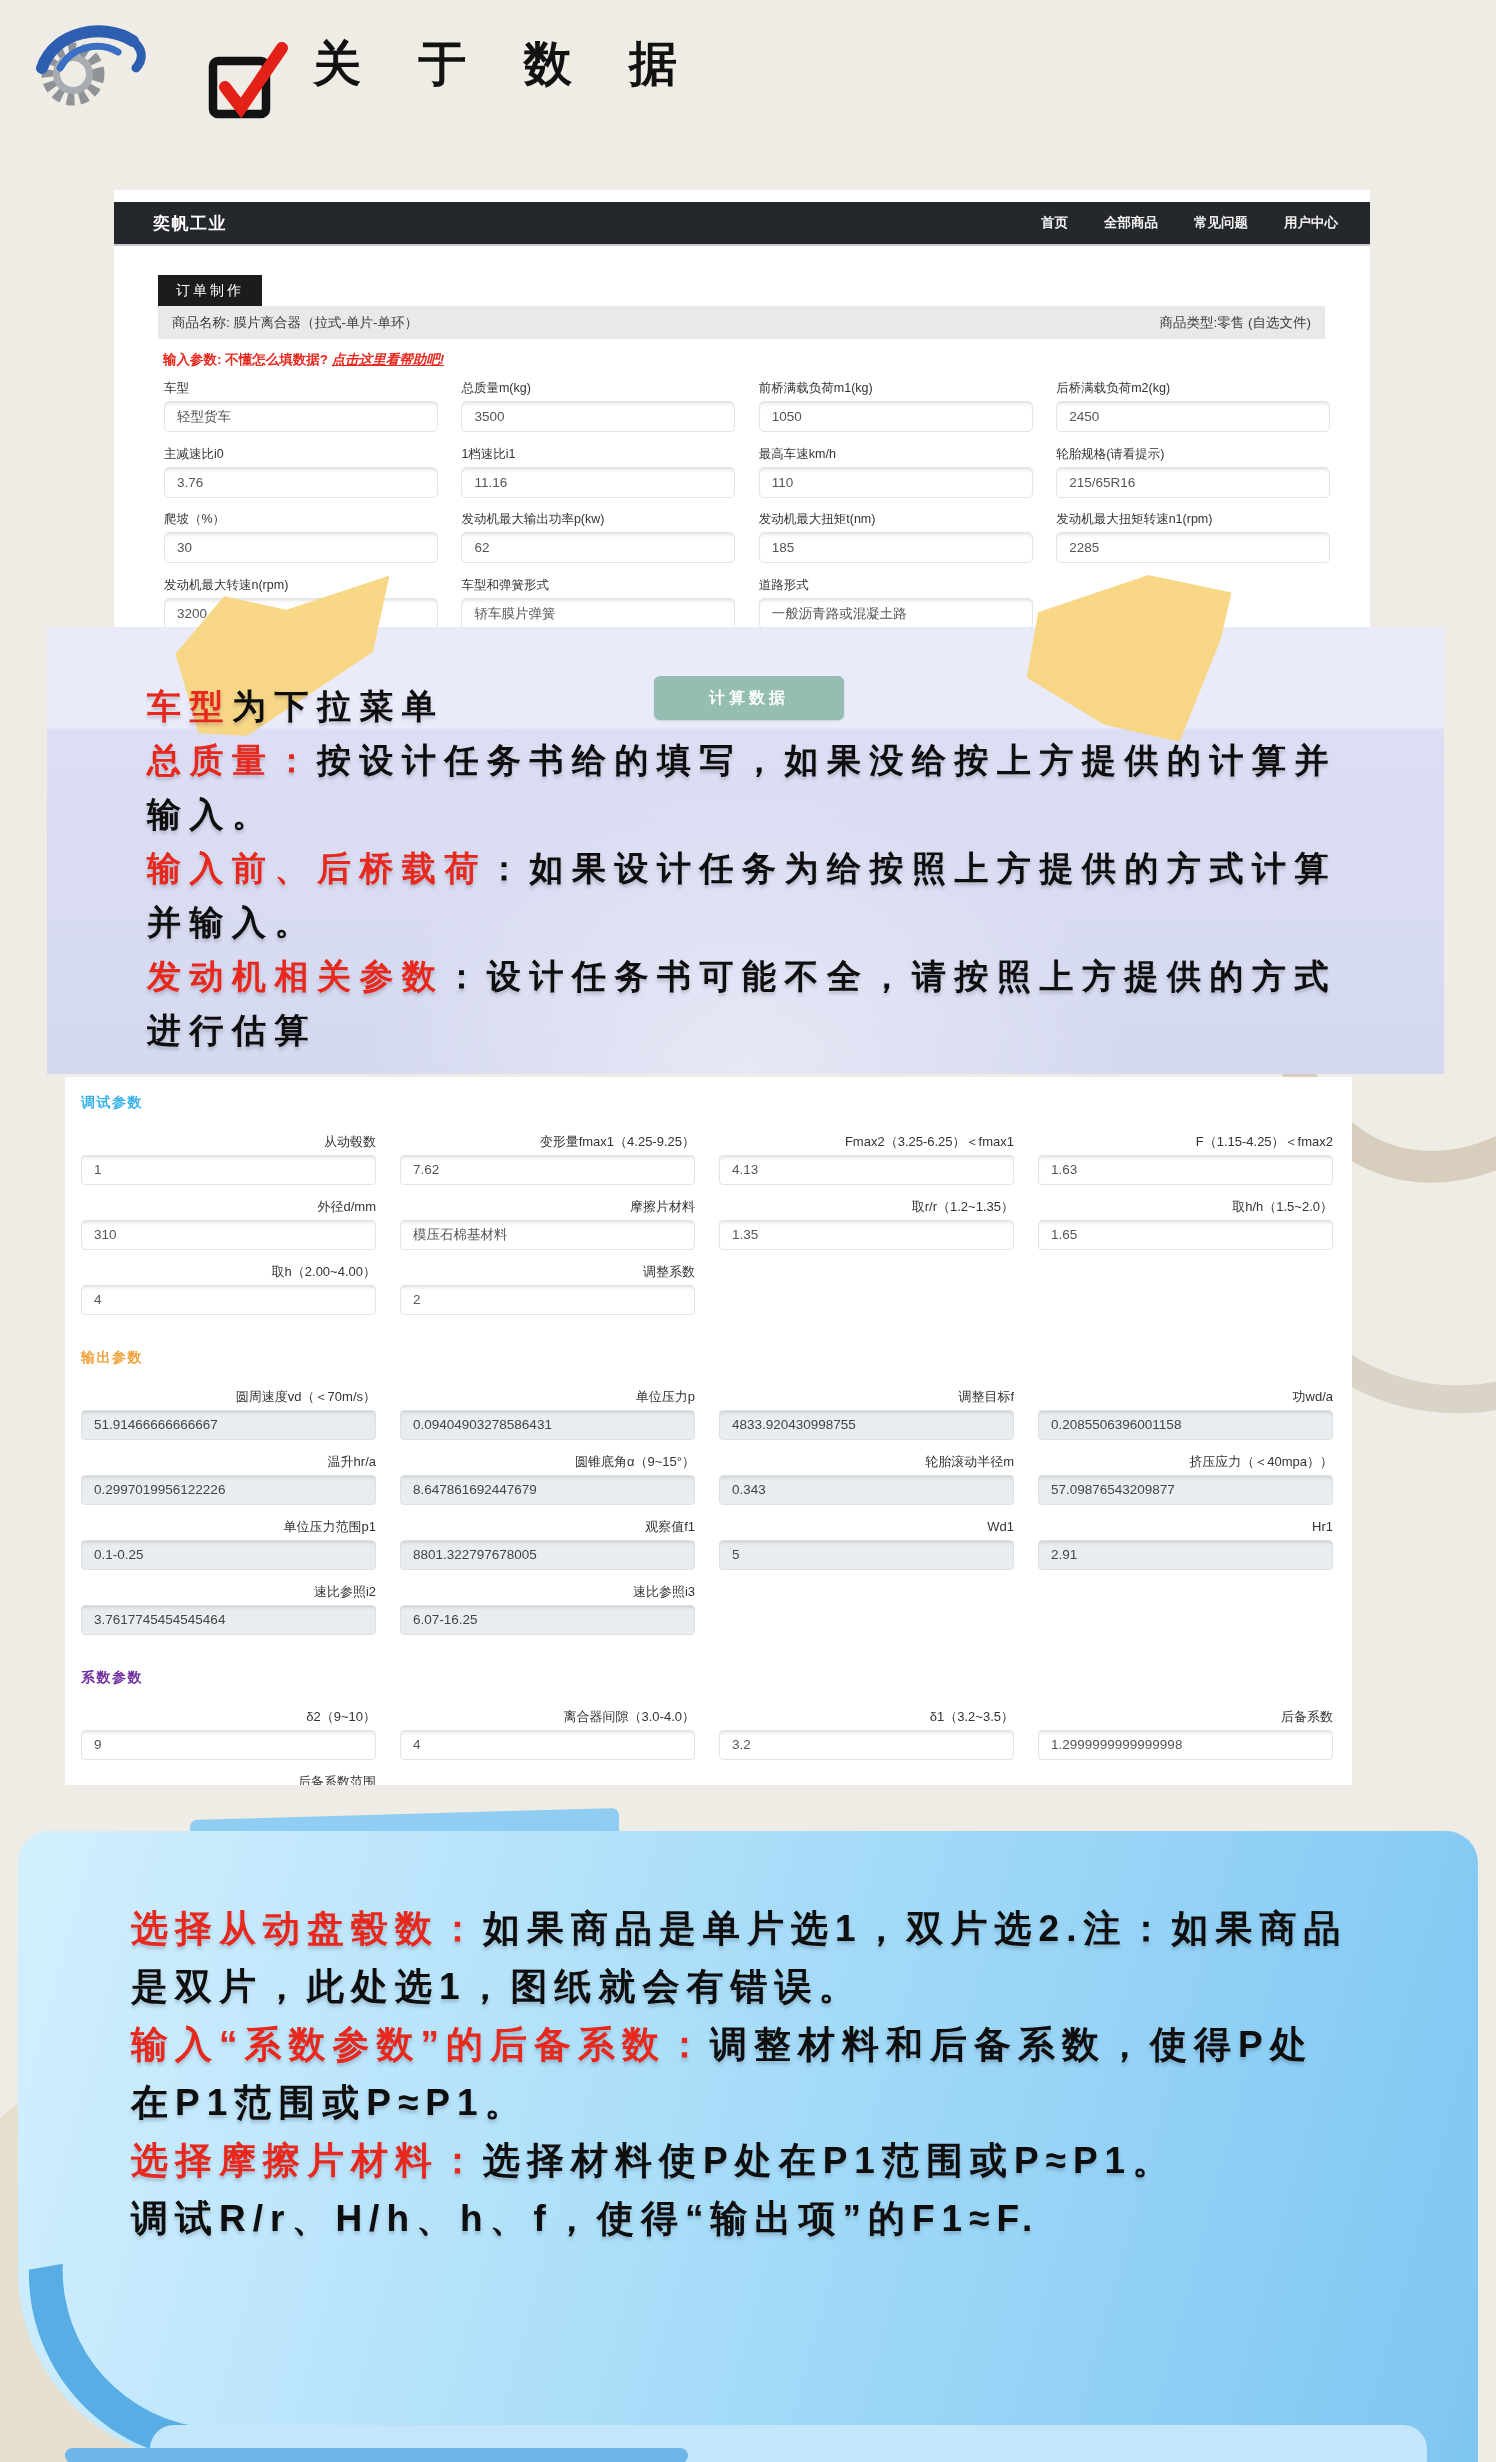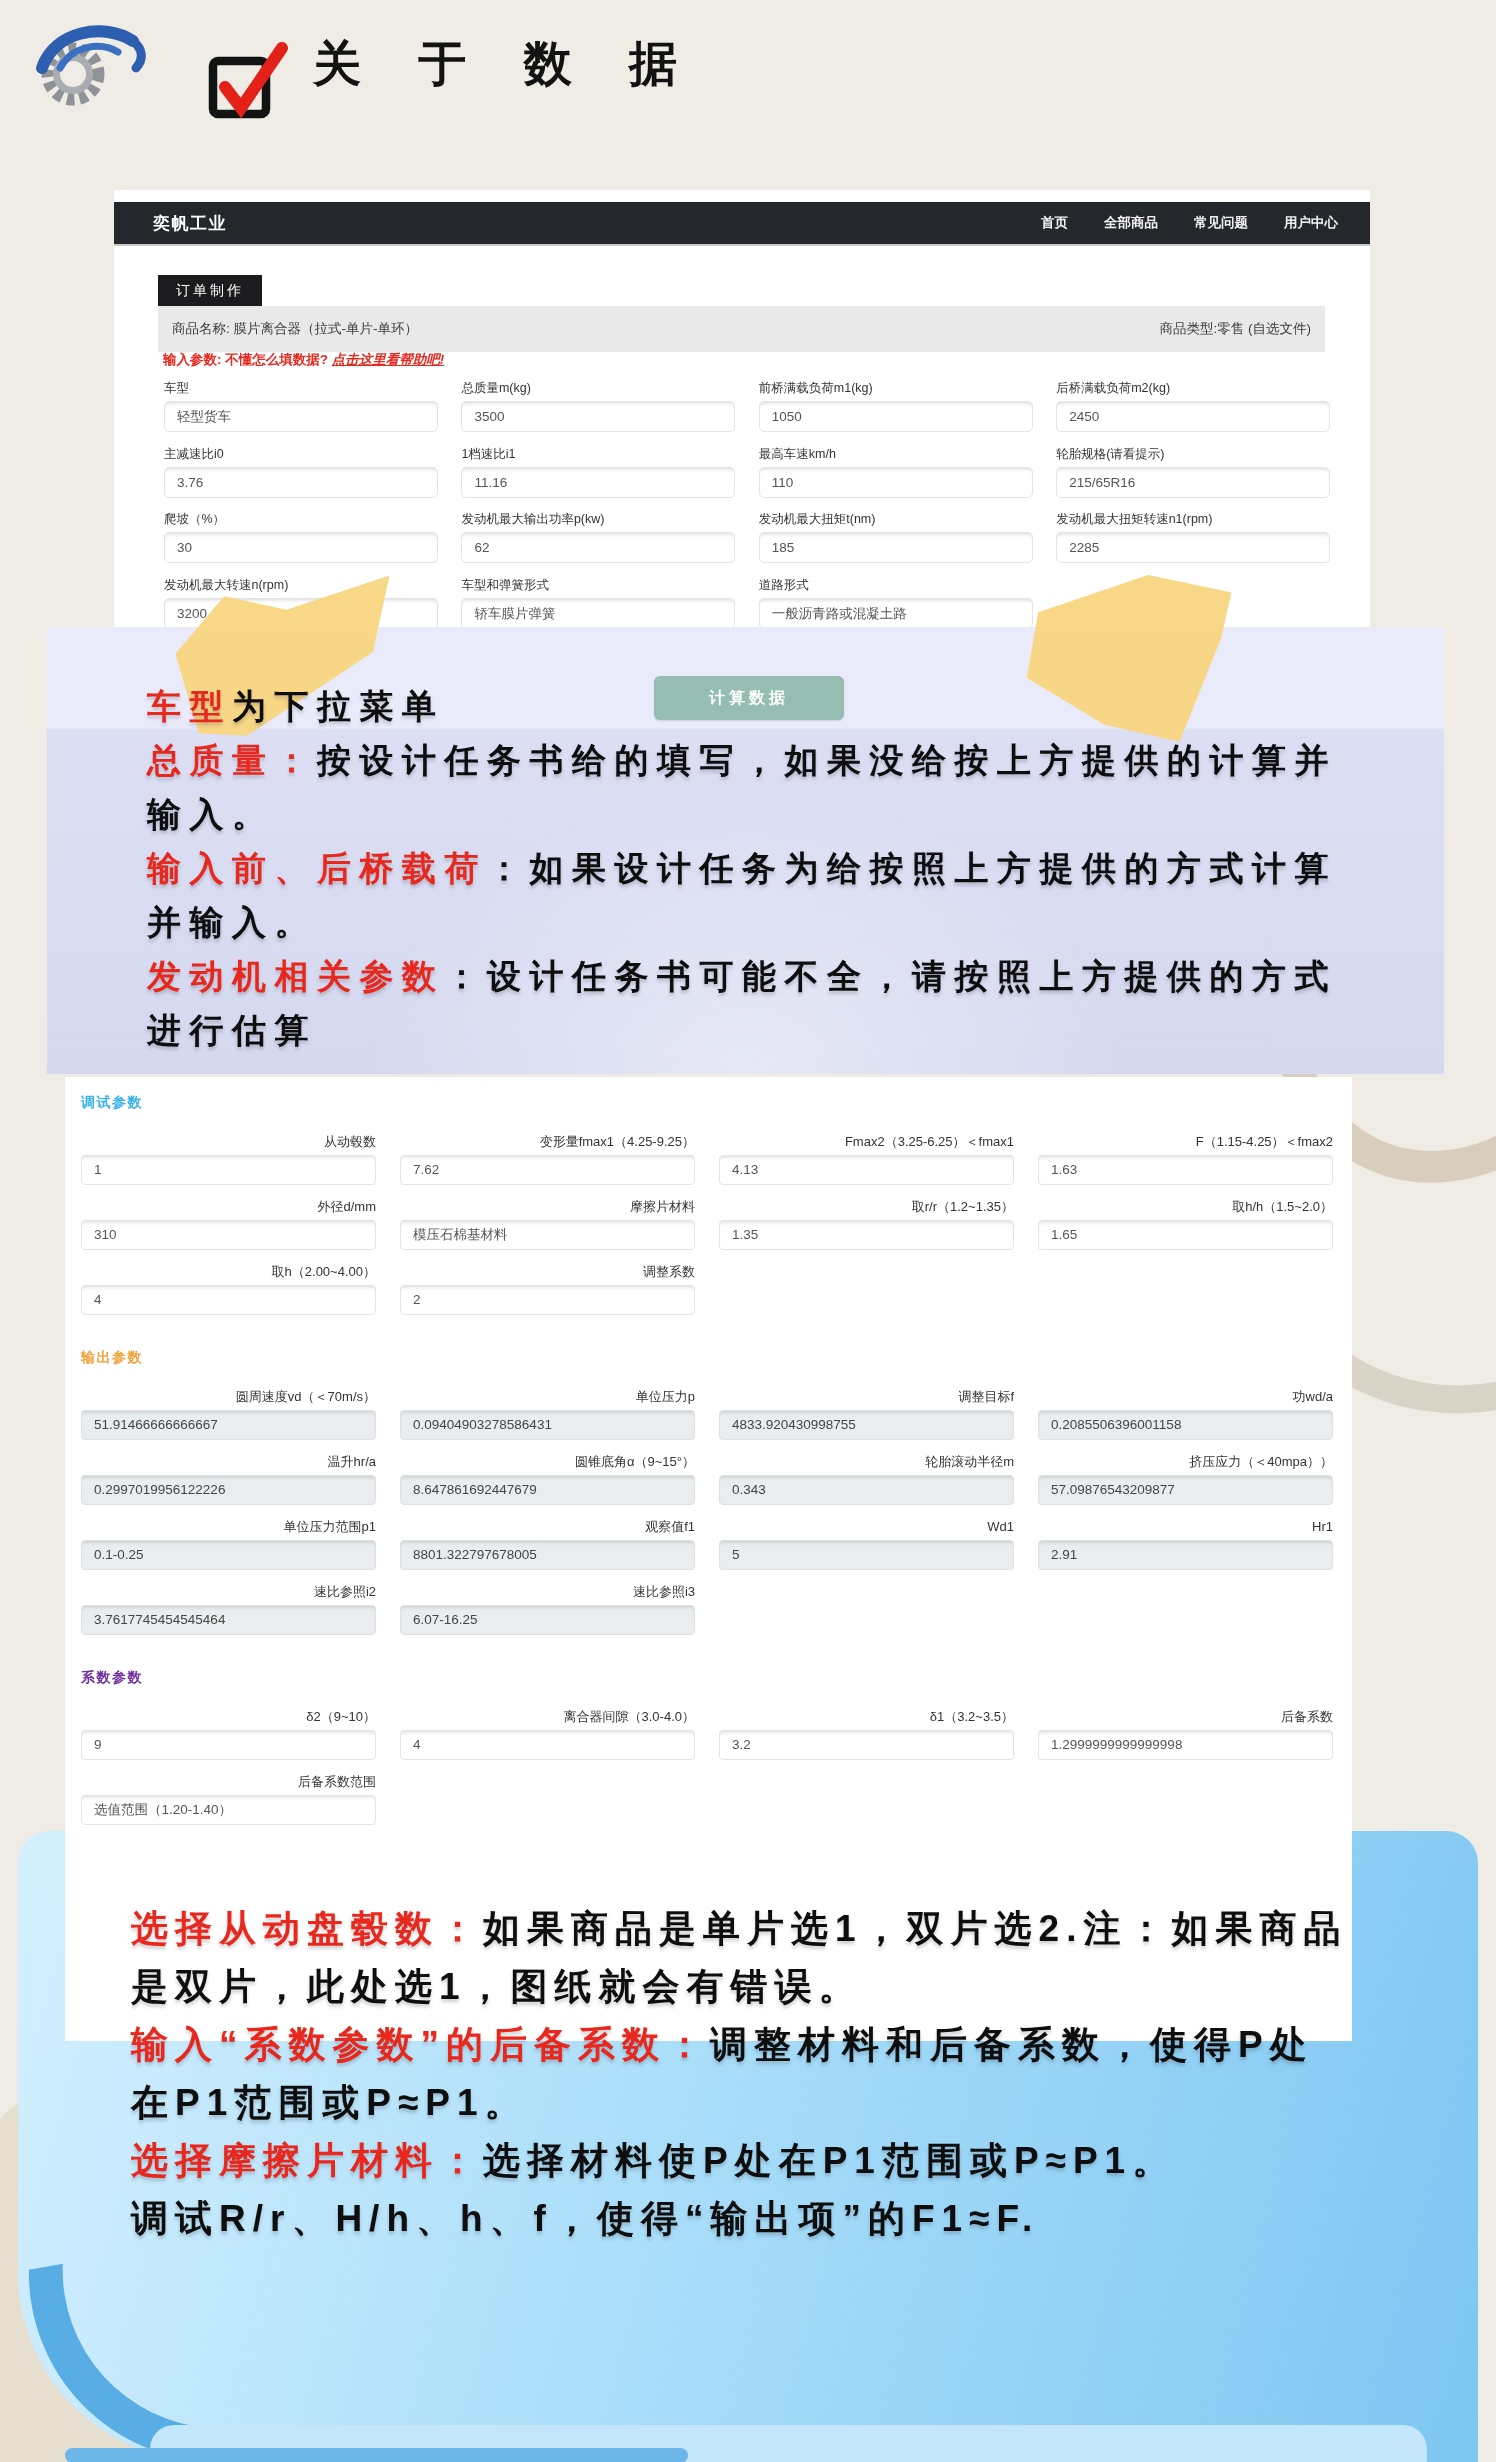--- a/index.html
+++ b/index.html
@@ -27,21 +27,21 @@
 
   
   #shot1{position:absolute;left:114px;top:190px;width:1256px;height:438px;background:#fff;z-index:2;overflow:hidden;}
   .s1-nav{position:absolute;left:0;top:12px;width:100%;height:44px;background:#24272c;border-bottom:2.5px solid #c8c8c8;
     display:flex;align-items:center;box-sizing:border-box;}
   .s1-brand{color:#fff;font-size:17px;font-weight:bold;padding-left:39px;letter-spacing:1.5px;}
   .s1-links{margin-left:auto;padding-right:32px;display:flex;gap:36px;}
   .s1-links span{color:#f1f1f1;font-size:13.5px;font-weight:bold;cursor:pointer;}
   .s1-tab{position:absolute;left:44px;top:85px;height:31px;padding:0 18px;background:#1c1c1e;color:#fff;
     font-size:14px;display:flex;align-items:center;letter-spacing:3px;}
-  .s1-strip{position:absolute;left:44px;top:116px;width:1167px;height:46px;background:#e9e9e9;
+  .s1-strip{position:absolute;left:44px;top:116px;width:1167px;height:33px;background:#e9e9e9;
     display:flex;align-items:center;justify-content:space-between;box-sizing:border-box;padding:0 14px;
     font-size:13.5px;color:#3c3c3c;}
   .s1-help{position:absolute;left:49px;top:161px;font-size:13.5px;font-weight:bold;color:#e8271d;white-space:nowrap;}
   .s1-help .lnk{text-decoration:underline;font-style:italic;cursor:pointer;}
   #s1-grid{position:absolute;left:50px;top:190px;width:1177px;display:grid;
     grid-template-columns:repeat(4,274px);column-gap:23.4px;}
   .field{margin-bottom:13.5px;}
   .f-label{font-size:12.5px;color:#333;height:17px;line-height:17px;margin-bottom:4px;white-space:nowrap;overflow:hidden;}
   .f-input{height:31px;line-height:29px;background:#fff;border:1px solid #e4e4e4;border-radius:5px;
     box-sizing:border-box;padding:0 12px;font-size:13.5px;color:#555;white-space:nowrap;overflow:hidden;
@@ -62,21 +62,21 @@
     background:#95bdb2;border-radius:6px;color:#fdfefe;font-size:16px;font-weight:bold;letter-spacing:4px;
     display:flex;align-items:center;justify-content:center;cursor:pointer;
     box-shadow:0 1px 2px rgba(0,0,0,.12);}
   .notes{position:absolute;z-index:4;font-weight:bold;color:#0e0e0e;}
   #notes-mid{left:147px;top:679px;width:1257px;font-size:34px;line-height:54px;letter-spacing:8.5px;}
   #notes-bottom{left:131px;top:1900px;width:1337px;font-size:37px;line-height:58px;letter-spacing:7px;}
   .note-line{white-space:nowrap;text-shadow:0 2.5px 3.5px rgba(40,40,60,.22);}
   .note-line .red{color:#e8271d;}
 
   
-  #shot2{position:absolute;left:65px;top:1077px;width:1287px;height:964px;background:#fff;z-index:3;
+  #shot2{position:absolute;left:65px;top:1077px;width:1287px;height:708px;background:#fff;z-index:3;
     box-sizing:border-box;padding:17px 0 0 16px;overflow:hidden;}
   .sec-title{font-size:14px;font-weight:bold;letter-spacing:1.5px;margin-bottom:22px;}
   .s2-grid{display:grid;grid-template-columns:repeat(4,295px);column-gap:24px;margin-bottom:7px;}
   .s2-grid .f-label{font-size:13px;height:16px;line-height:16px;margin-bottom:5px;text-align:right;}
   .s2-grid .f-input{height:30px;line-height:28px;border-radius:4px;}
   .s2-grid .field{margin-bottom:14px;}
   .mt-big{margin-top:20px;}
 
   
   #bluecard{position:absolute;left:18px;top:1831px;width:1460px;height:631px;z-index:2;

